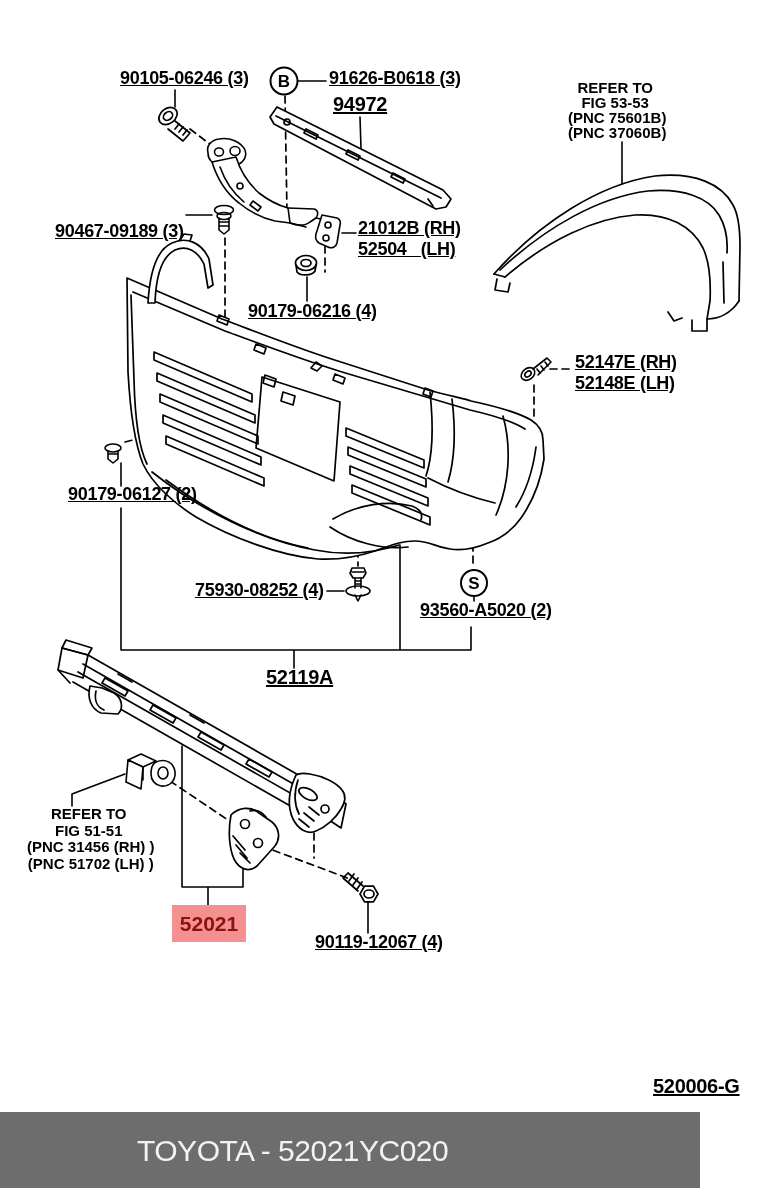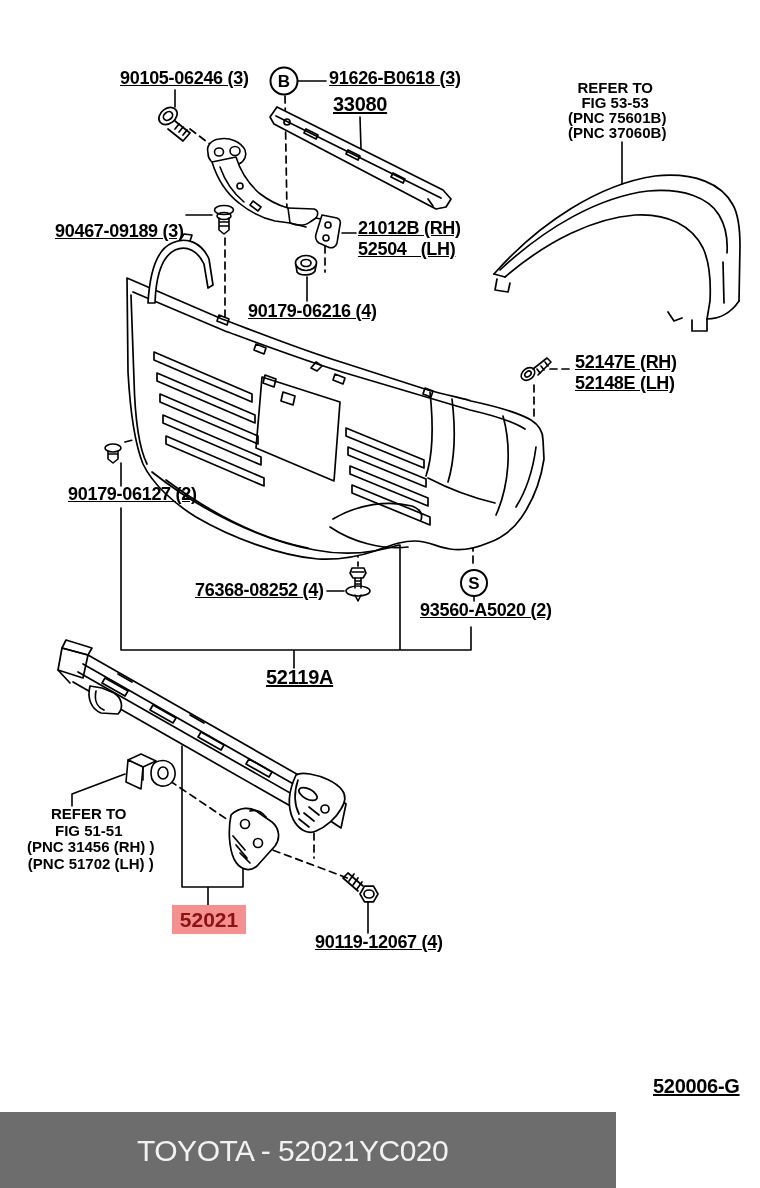--- a/index.html
+++ b/index.html
@@ -6,23 +6,23 @@
   #stage{position:relative;width:760px;height:1188px;background:#fff;overflow:hidden;
          font-family:"Liberation Sans",sans-serif;}
   svg{position:absolute;left:0;top:0;}
   .lbl{position:absolute;font-weight:bold;font-size:18px;line-height:18px;color:#000;
        letter-spacing:-0.3px;white-space:pre;text-decoration:underline;}
   .lbl-lg{font-size:20px;line-height:20px;}
   .ref{position:absolute;font-weight:bold;font-size:15px;color:#000;white-space:nowrap;text-align:center;}
   .ref53 div{line-height:15px;}
   .ref51 div{line-height:16.5px;}
   .ref .ind{padding-left:4px;}
-  .hl{position:absolute;left:172px;top:905px;width:74px;height:29px;display:flex;
+  .hl{position:absolute;left:172px;top:905px;width:74px;height:37px;display:flex;
       align-items:center;justify-content:center;font-weight:bold;font-size:21px;}
-  #footer{position:absolute;left:0;top:1112px;width:616px;height:76px;}
+  #footer{position:absolute;left:0;top:1112px;width:700px;height:76px;}
   #footer span{position:absolute;top:22px;font-size:30px;line-height:34px;letter-spacing:-0.5px;}
 </style>
 </head>
 <body>
 
 <div id="stage">
 <svg width="760" height="1188" viewBox="0 0 760 1188" fill="none" stroke="#000" stroke-width="1.7" stroke-linecap="round" stroke-linejoin="round">
 
   <g stroke-width="1.6">
     <path d="M175,90 V107"></path>
@@ -222,29 +222,29 @@
   </g>
 
   <g stroke="none" fill="#000" font-family="Liberation Sans, sans-serif" font-weight="bold" font-size="17">
     <text x="284" y="87" text-anchor="middle">B</text>
     <text x="474" y="589" text-anchor="middle">S</text>
   </g>
 </svg>
 
 <div class="lbl" style="left:120px;top:69px">90105-06246 (3)</div>
 <div class="lbl" style="left:329px;top:69px">91626-B0618 (3)</div>
-<div class="lbl lbl-lg" style="left:333px;top:94px">33080</div>
+<div class="lbl lbl-lg" style="left:333px;top:94px">94972</div>
 <div class="lbl" style="left:55px;top:222px">90467-09189 (3)</div>
 <div class="lbl" style="left:358px;top:219px">21012B (RH)</div>
 <div class="lbl" style="left:358px;top:240px">52504   (LH)</div>
 <div class="lbl" style="left:248px;top:302px">90179-06216 (4)</div>
 <div class="lbl" style="left:575px;top:353px">52147E (RH)</div>
 <div class="lbl" style="left:575px;top:374px">52148E (LH)</div>
 <div class="lbl" style="left:68px;top:485px">90179-06127 (2)</div>
-<div class="lbl" style="left:195px;top:581px">76368-08252 (4)</div>
+<div class="lbl" style="left:195px;top:581px">75930-08252 (4)</div>
 <div class="lbl" style="left:420px;top:601px">93560-A5020 (2)</div>
 <div class="lbl lbl-lg" style="left:266px;top:667px">52119A</div>
 <div class="lbl" style="left:315px;top:933px">90119-12067 (4)</div>
 <div class="lbl lbl-lg" style="left:653px;top:1076px">520006-G</div>
 
 <div class="ref ref53" style="left:564px;top:80px">
       <div>REFER TO</div>
       <div>FIG 53-53</div>
       <div class="ind">(PNC 75601B)</div>
       <div class="ind">(PNC 37060B)</div>

